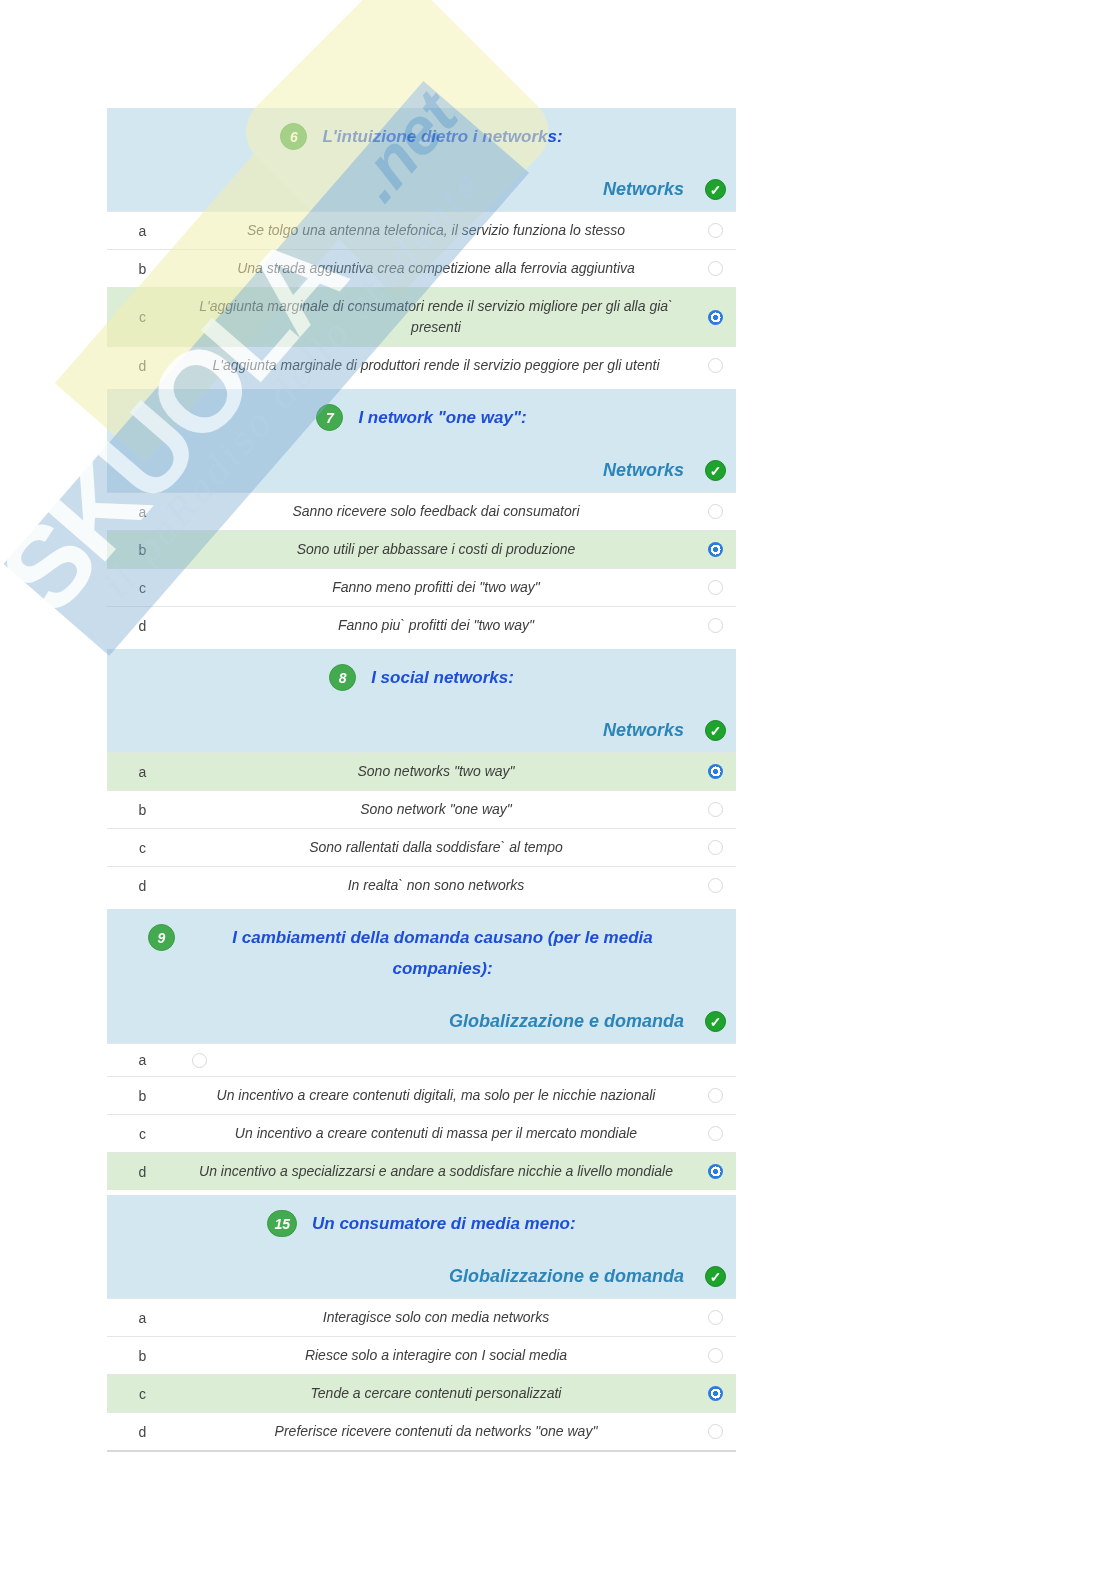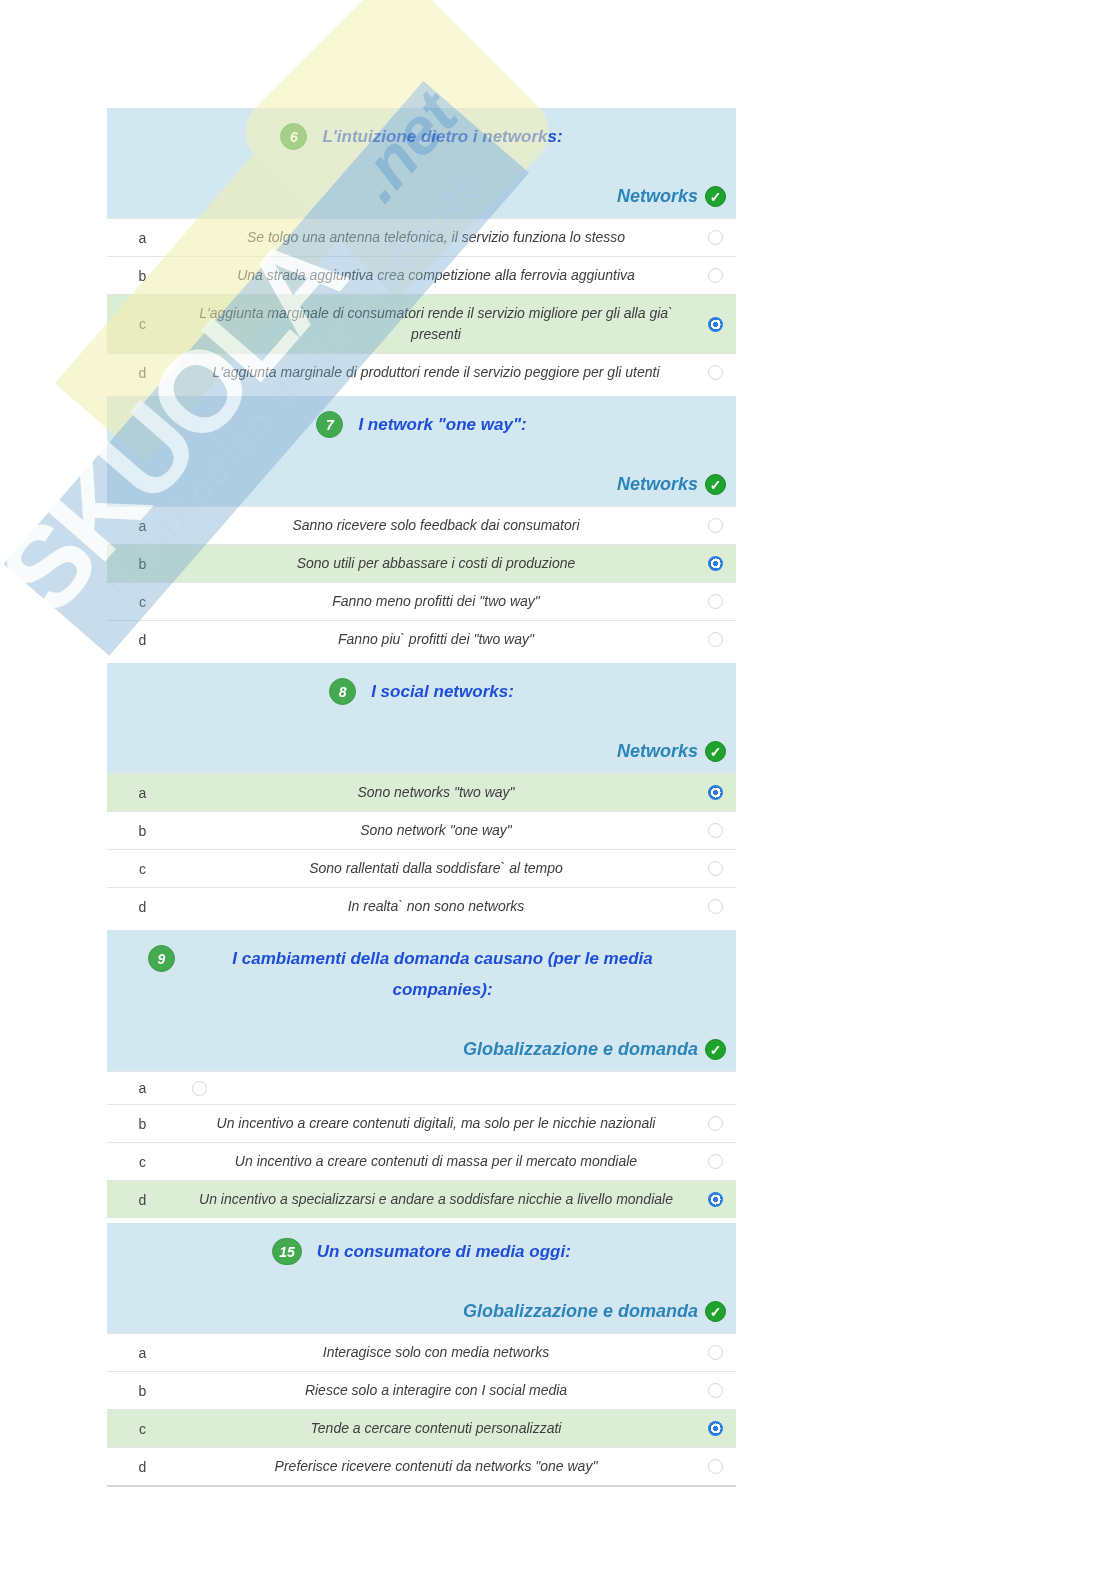--- a/index.html
+++ b/index.html
@@ -23,21 +23,21 @@
     flex:none; margin-top:2px;
     min-width:27px; height:27px; box-sizing:border-box; padding:0 6px;
     border-radius:14px; background:#44aa4f; border:1px solid #379b43;
     color:#ffffff; font-size:14px; font-weight:bold; font-style:italic;
     display:flex; align-items:center; justify-content:center;
   }
   .q-title {
     color:#1d4ed8; font-size:17px; font-weight:bold; font-style:italic;
     text-align:center; line-height:31px; max-width:505px;
   }
-  .q-cat-row { display:flex; justify-content:flex-end; align-items:center; gap:7px; margin-top:34px; padding-right:2px; }
+  .q-cat-row { display:flex; justify-content:flex-end; align-items:center; gap:21px; margin-top:27px; padding-right:2px; }
   .q-cat { color:#2b85b8; font-size:18px; font-weight:bold; font-style:italic; }
   .check-icon {
     flex:none; width:21px; height:21px; border-radius:50%;
     background:#1ea32c; border:1px solid #148423;
     color:#ffffff; font-size:14px; font-weight:bold; line-height:21px; text-align:center;
     box-sizing:border-box;
   }
 
   .option {
     display:flex; align-items:center;
@@ -242,21 +242,21 @@
       <span class="opt-radio">
           <span class="radio checked"></span>
         </span>
     </div>
   </div>
 
   <div class="question">
     <div class="q-header">
       <div class="q-title-row">
         <span class="q-badge">15</span>
-        <span class="q-title">Un consumatore di media oggi:</span>
+        <span class="q-title">Un consumatore di media meno:</span>
       </div>
       <div class="q-cat-row">
         <span class="q-cat">Globalizzazione e domanda</span>
         <span class="check-icon">✓</span>
       </div>
     </div>
     <div class="option">
       <span class="opt-letter">a</span>
       <span class="opt-text">Interagisce solo con media networks</span>
       <span class="opt-radio">

